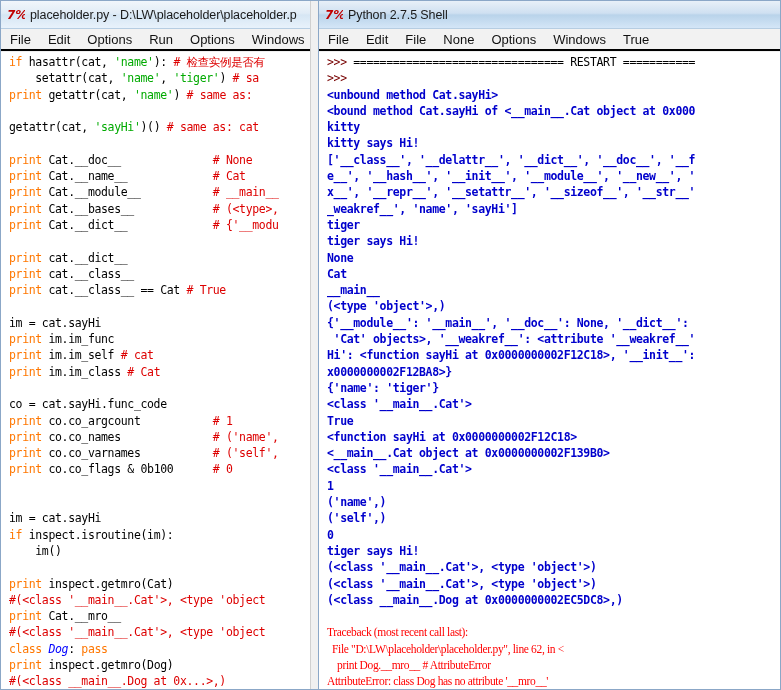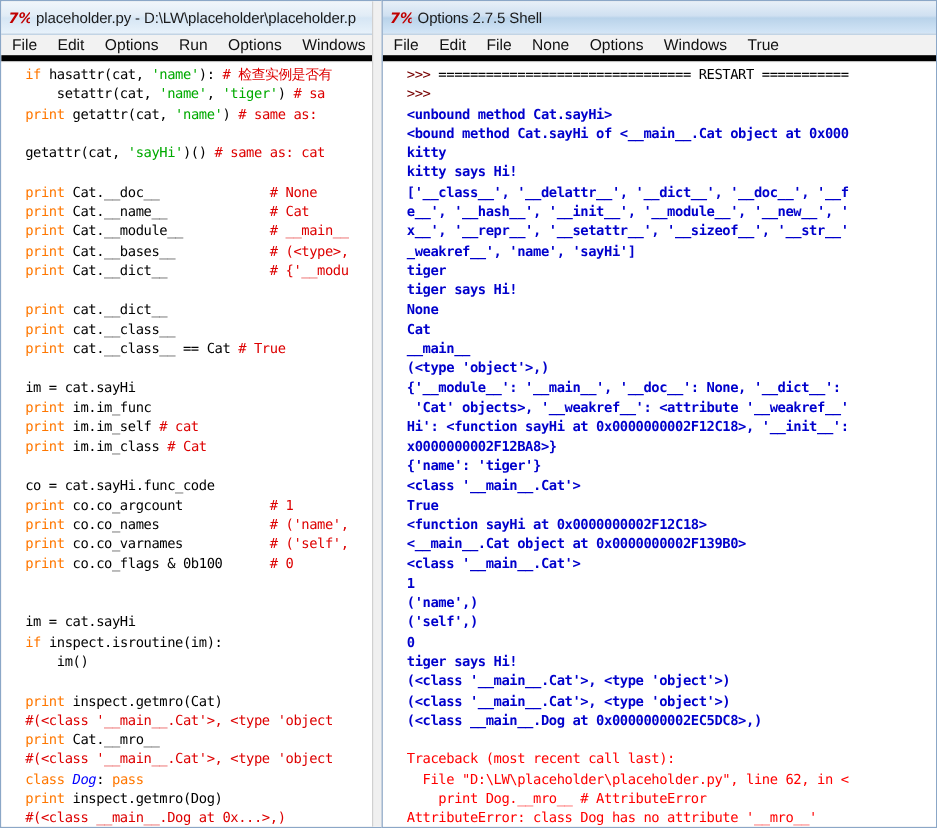--- a/index.html
+++ b/index.html
@@ -45,21 +45,21 @@
     white-space: nowrap;
     overflow: hidden;
     letter-spacing: -0.1px;
   }
   .menubar {
     height: 22px;
     background: #f2f2f2;
     display: flex;
     align-items: center;
     padding-left: 7px;
-    border-bottom: 5px solid #000000;
+    border-bottom: 2px solid #000000;
     overflow: hidden;
   }
   .menuitem {
     font-size: 13px;
     color: #111;
     padding: 0 9px 0 0;
     margin-right: 8px;
     white-space: nowrap;
     cursor: default;
   }
@@ -68,33 +68,33 @@
   
   .textarea {
     position: absolute;
     left: 0; right: 0;
     background: #ffffff;
     overflow: hidden;
     font-family: "DejaVu Sans Mono", "Liberation Mono", monospace;
     font-size: 11.5px;
     line-height: 16.3px;
     white-space: pre;
-    padding: 2px 0 0 20px;
+    padding: 2px 0 0 8px;
     letter-spacing: -0.35px;
   }
   .line { height: 16.3px; white-space: pre; }
 
   
   .kw      { color: #ff7700; }           
   .str     { color: #00aa00; }           
   .cmt     { color: #dd0000; }           
   .def     { color: #0000ff; font-style: italic; }           
   .plain   { color: #000000; }
   .out     { color: #0000cc; font-weight: bold; }           
-  .err     { color: #ff0000; }           
+  .err     { color: #ff0000; font-family: Liberation Serif, serif; }           
   .prompt  { color: #770000; }           
 
   
   .vscroll {
     position: absolute;
     top: 0; bottom: 0; right: 0;
     width: 9px;
     background: #f0f0f0;
     border-left: 1px solid #d0d0d0;
   }
@@ -131,21 +131,21 @@
   </div>
 
   <div class="window" id="shell-window" style="left:318px; top:0; width:463px; height:690px;">
 
     <div class="titlebar">
       <span class="winicon">
         <svg width="18" height="16" viewBox="0 0 18 16">
           <text x="0" y="12" font-family="DejaVu Sans, sans-serif" font-size="12" font-weight="bold" fill="#c00000" font-style="italic">7%</text>
         </svg>
       </span>
-      <span class="wintitle">Options 2.7.5 Shell</span>
+      <span class="wintitle">Python 2.7.5 Shell</span>
     </div>
 
     <div class="menubar">
       <span class="menuitem">File</span>
       <span class="menuitem">Edit</span>
       <span class="menuitem">File</span>
       <span class="menuitem">None</span>
       <span class="menuitem">Options</span>
       <span class="menuitem">Windows</span>
       <span class="menuitem">True</span>

